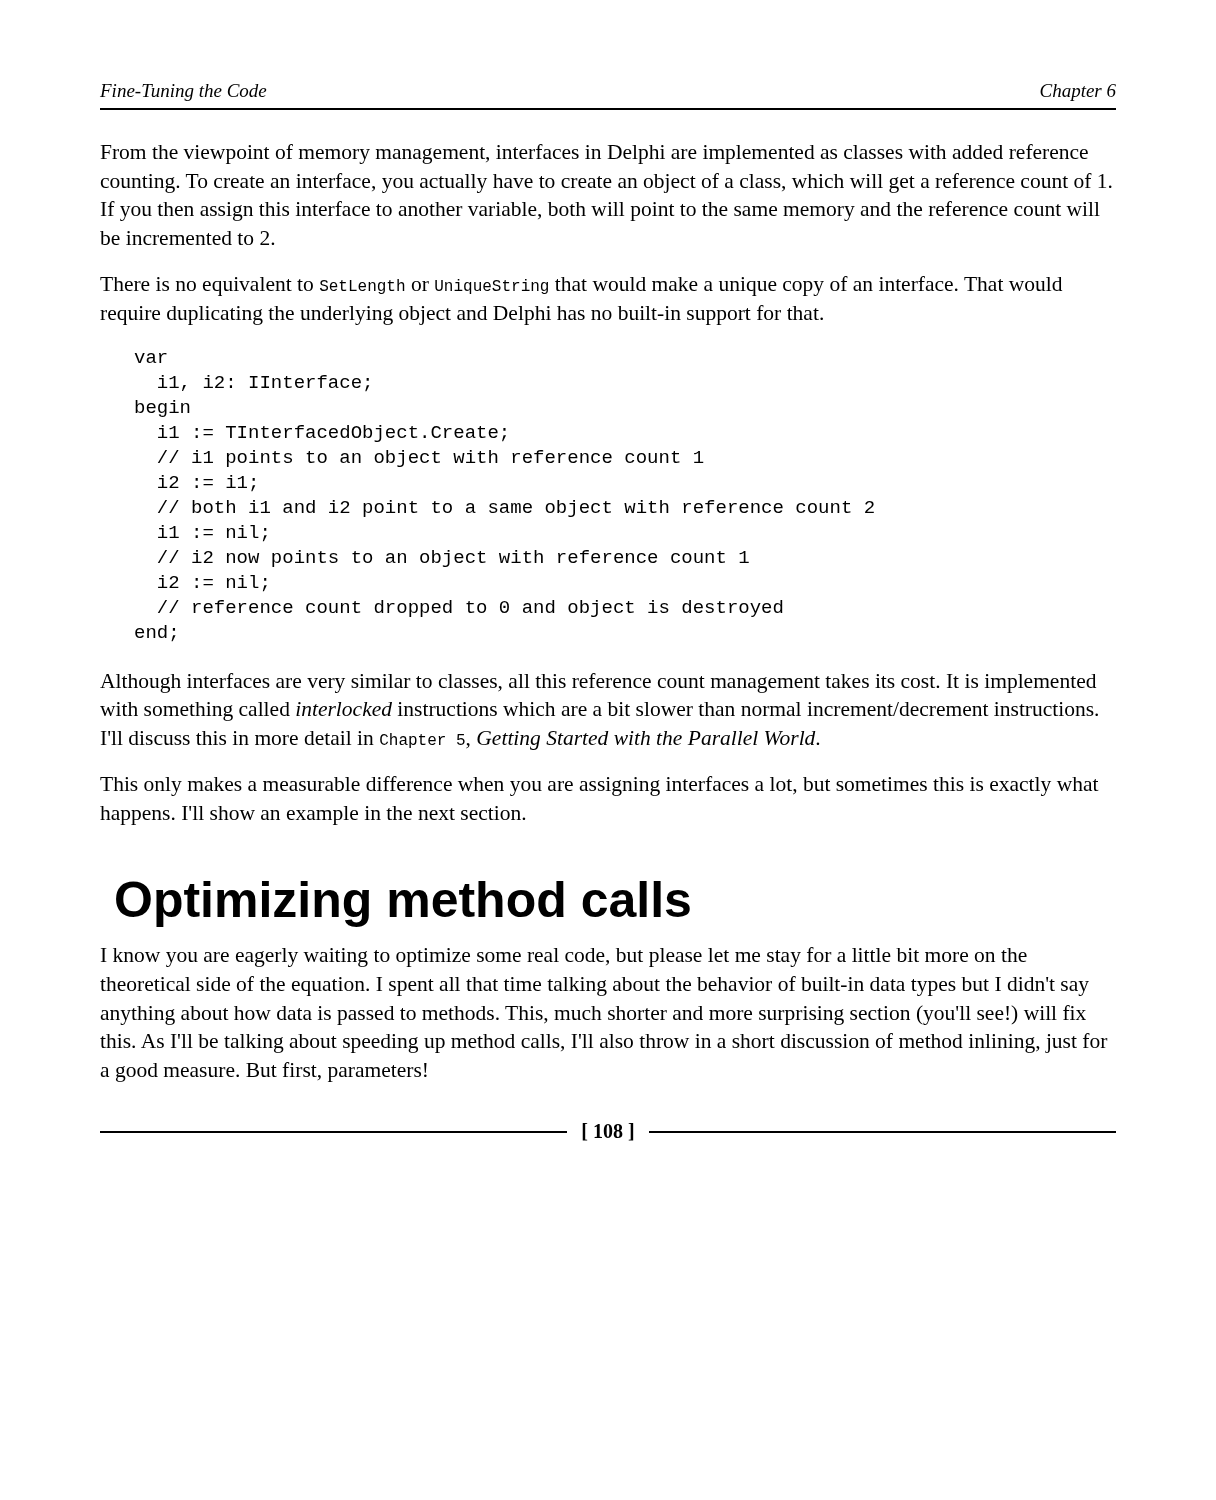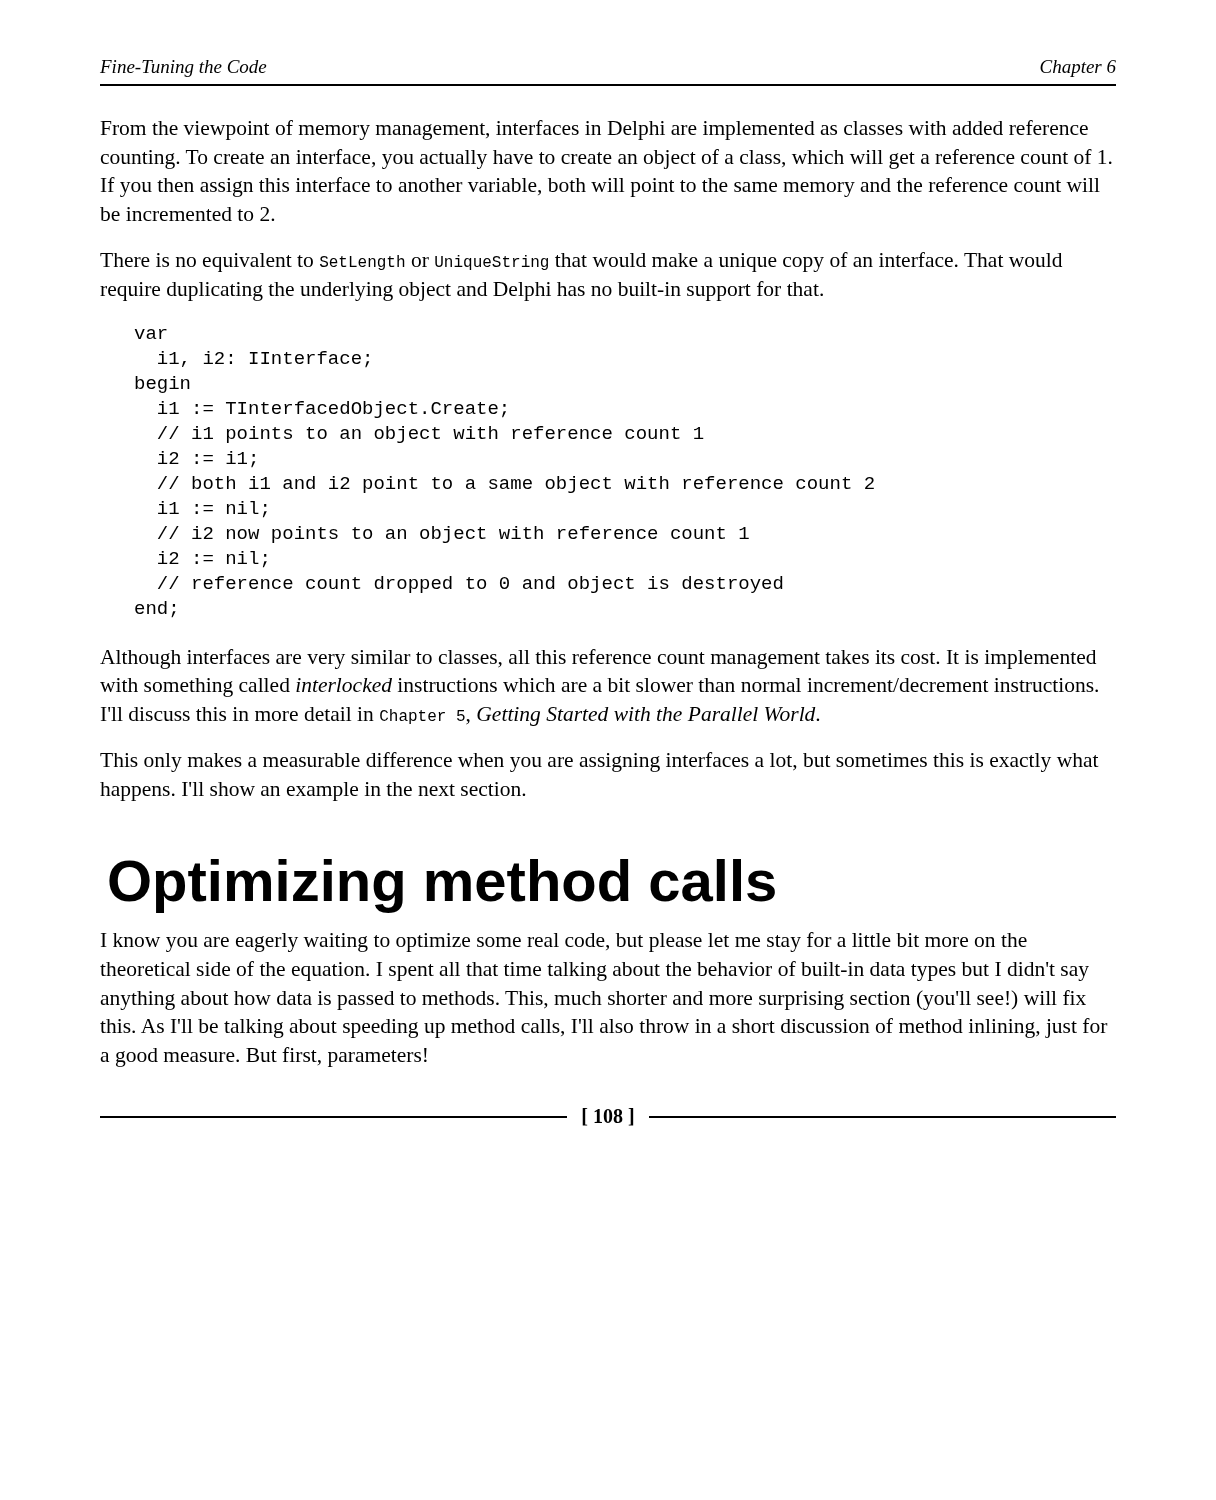--- a/index.html
+++ b/index.html
@@ -5,21 +5,21 @@
   html, body {
     margin: 0;
     padding: 0;
     background: #ffffff;
     width: 1216px;
   }
   .page {
     box-sizing: border-box;
     width: 1216px;
     min-height: 1500px;
-    padding: 56px 100px 60px 100px;
+    padding: 80px 100px 60px 100px;
     font-family: "Palatino Linotype", "Book Antiqua", Palatino, Georgia, serif;
     color: #000;
     position: relative;
   }
   .running-head {
     display: flex;
     justify-content: space-between;
     font-style: italic;
     font-size: 19px;
     padding-bottom: 6px;
@@ -28,22 +28,22 @@
   }
   h2.section {
     font-family: Arial, Helvetica, sans-serif;
     font-weight: 700;
     font-size: 38px;
     margin: 0 0 10px 0;
   }
   h1.section {
     font-family: Arial, Helvetica, sans-serif;
     font-weight: 700;
-    font-size: 58px;
-    margin: 44px 0 12px 7px;
+    font-size: 50px;
+    margin: 44px 0 12px 14px;
   }
   p.body {
     font-size: 21.5px;
     line-height: 1.33;
     margin: 0 0 18px 0;
   }
   .mono {
     font-family: "Courier New", Courier, monospace;
     font-size: 16px;
   }

